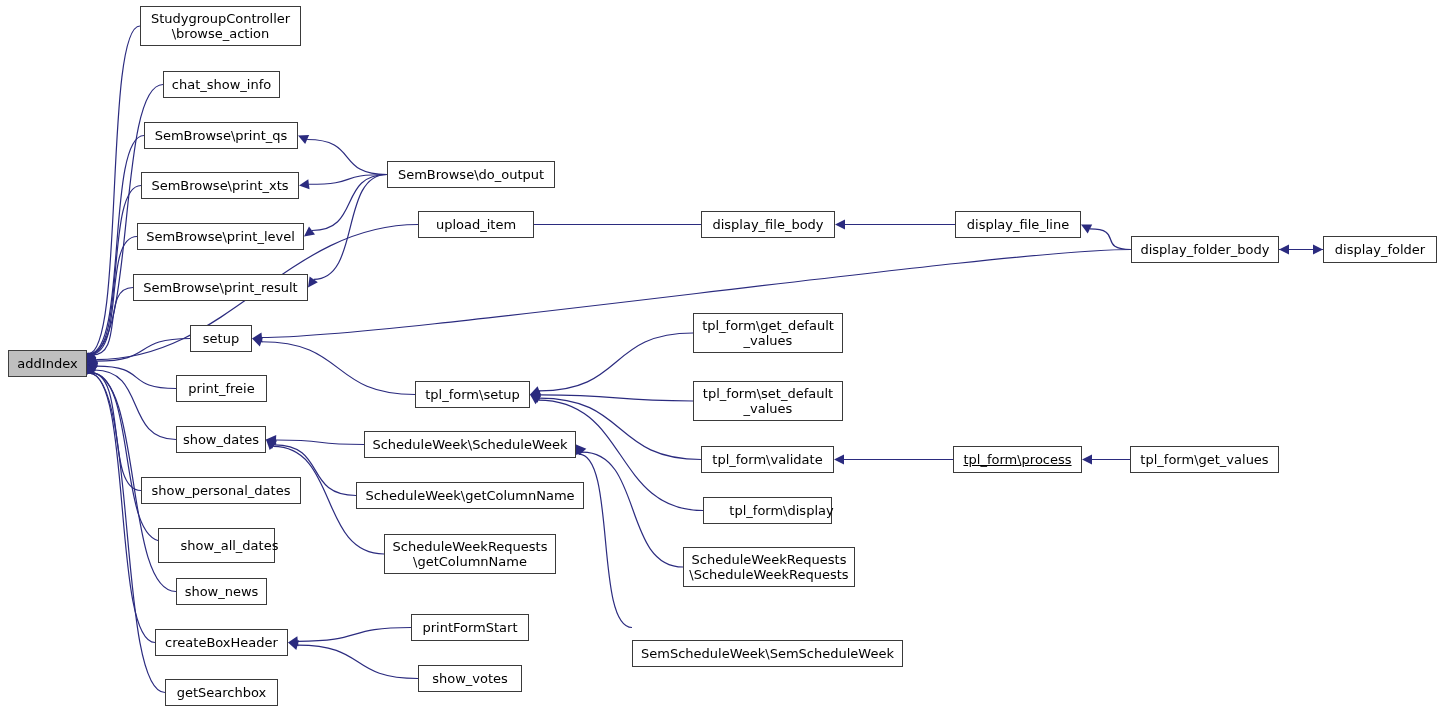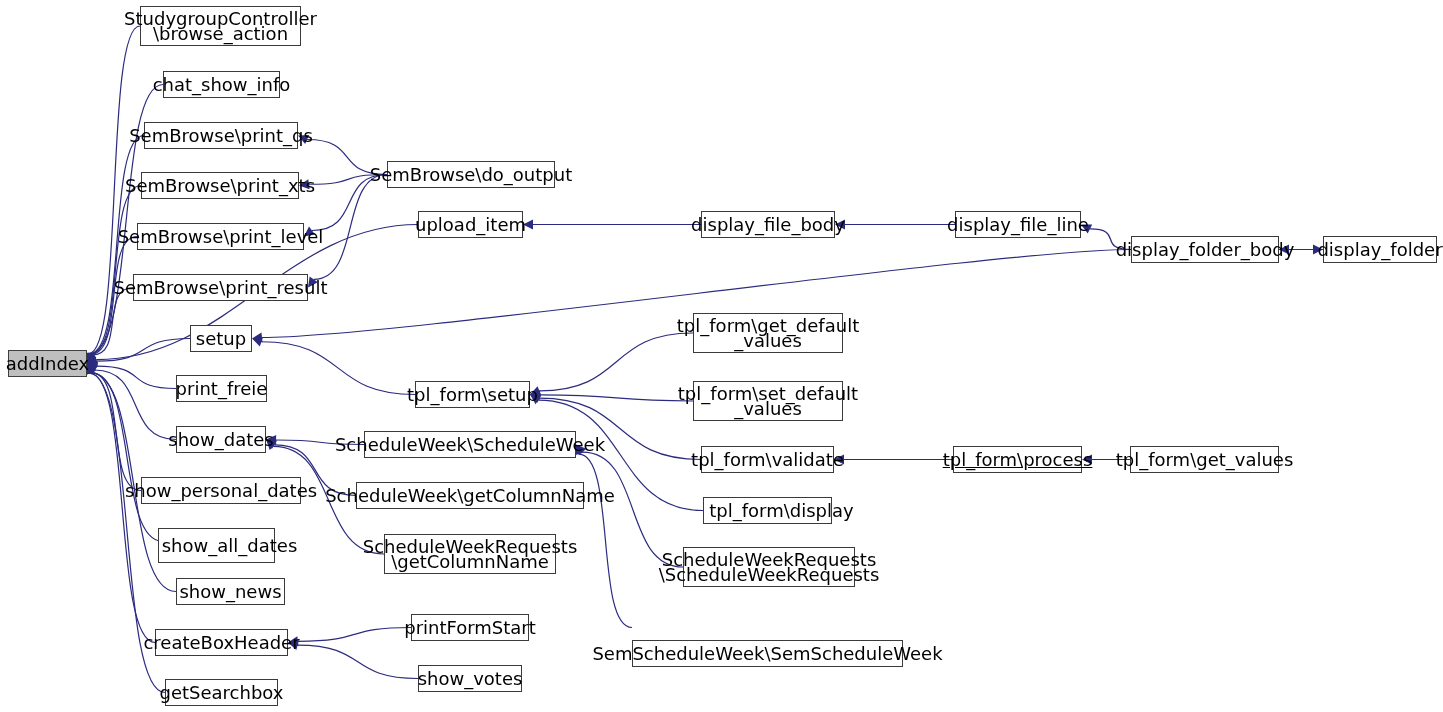--- a/index.html
+++ b/index.html
@@ -4,21 +4,21 @@
 <style>
   html,body{margin:0;padding:0;background:#ffffff;}
   body{width:1443px;height:712px;overflow:hidden;
        font-family:"DejaVu Sans","Liberation Sans",sans-serif;}
   #graph{position:relative;width:1443px;height:712px;}
   svg.edges{position:absolute;left:0;top:0;width:1443px;height:712px;}
   .node{position:absolute;box-sizing:border-box;
         border:1px solid #3a3a3a;background:#ffffff;
         display:flex;align-items:center;justify-content:center;
         text-align:center;color:#000000;
-        font-size:18px;line-height:15px;letter-spacing:0px;
+        font-size:13px;line-height:15px;letter-spacing:0px;
         white-space:pre-line;}
   .node.root{background:#bfbfbf;border:1px solid #404040;}
 </style>
 </head>
 <body>
 
 <div id="graph">
   <svg class="edges" id="edge-layer" viewBox="0 0 1443 712" xmlns="http://www.w3.org/2000/svg">
       <g>
         <path d="M 140 26 C 104.15 26, 124.40135813468342 353.62106848196873, 88.55135813468343 353.62106848196873" fill="none" stroke="#2b2b7f" stroke-width="1.2"></path>
@@ -180,40 +180,40 @@
   <div id="node-layer">
       <div class="node root" style="left: 8px; top: 350px; width: 79px; height: 27px;">addIndex</div>
       <div class="node" style="left: 140px; top: 6px; width: 161px; height: 40px;">StudygroupController
 \browse_action</div>
       <div class="node" style="left: 163px; top: 71px; width: 117px; height: 27px;">chat_show_info</div>
       <div class="node" style="left: 144px; top: 122px; width: 154px; height: 27px;">SemBrowse\print_qs</div>
       <div class="node" style="left: 141px; top: 172px; width: 158px; height: 27px;">SemBrowse\print_xts</div>
       <div class="node" style="left: 137px; top: 223px; width: 167px; height: 27px;">SemBrowse\print_level</div>
       <div class="node" style="left: 133px; top: 274px; width: 175px; height: 27px;">SemBrowse\print_result</div>
       <div class="node" style="left: 387px; top: 161px; width: 168px; height: 27px;">SemBrowse\do_output</div>
-      <div class="node" style="left: 418px; top: 211px; width: 105px; height: 27px;">upload_item</div>
+      <div class="node" style="left: 418px; top: 211px; width: 116px; height: 27px;">upload_item</div>
       <div class="node" style="left: 701px; top: 211px; width: 134px; height: 27px;">display_file_body</div>
       <div class="node" style="left: 955px; top: 211px; width: 126px; height: 27px;">display_file_line</div>
       <div class="node" style="left: 1131px; top: 236px; width: 148px; height: 27px;">display_folder_body</div>
       <div class="node" style="left: 1323px; top: 236px; width: 114px; height: 27px;">display_folder</div>
       <div class="node" style="left: 190px; top: 325px; width: 62px; height: 27px;">setup</div>
       <div class="node" style="left: 176px; top: 375px; width: 91px; height: 27px;">print_freie</div>
       <div class="node" style="left: 415px; top: 381px; width: 115px; height: 27px;">tpl_form\setup</div>
       <div class="node" style="left: 693px; top: 313px; width: 150px; height: 40px;">tpl_form\get_default
 _values</div>
       <div class="node" style="left: 693px; top: 381px; width: 150px; height: 40px;">tpl_form\set_default
 _values</div>
       <div class="node" style="left: 701px; top: 446px; width: 133px; height: 27px;">tpl_form\validate</div>
       <div class="node" style="left: 703px; top: 497px; width: 129px; height: 27px; padding-left: 28px;">tpl_form\display</div>
       <div class="node" style="left: 953px; top: 446px; width: 129px; height: 27px; text-decoration: underline;">tpl_form\process</div>
       <div class="node" style="left: 1130px; top: 446px; width: 149px; height: 27px;">tpl_form\get_values</div>
       <div class="node" style="left: 176px; top: 426px; width: 90px; height: 27px;">show_dates</div>
       <div class="node" style="left: 141px; top: 477px; width: 160px; height: 27px;">show_personal_dates</div>
       <div class="node" style="left: 158px; top: 528px; width: 117px; height: 35px; padding-left: 26px;">show_all_dates</div>
-      <div class="node" style="left: 176px; top: 578px; width: 109px; height: 27px;">show_news</div>
+      <div class="node" style="left: 176px; top: 578px; width: 91px; height: 27px;">show_news</div>
       <div class="node" style="left: 155px; top: 629px; width: 133px; height: 27px;">createBoxHeader</div>
       <div class="node" style="left: 165px; top: 679px; width: 113px; height: 27px;">getSearchbox</div>
       <div class="node" style="left: 364px; top: 431px; width: 212px; height: 27px;">ScheduleWeek\ScheduleWeek</div>
       <div class="node" style="left: 356px; top: 482px; width: 228px; height: 27px;">ScheduleWeek\getColumnName</div>
       <div class="node" style="left: 384px; top: 534px; width: 172px; height: 40px;">ScheduleWeekRequests
 \getColumnName</div>
       <div class="node" style="left: 683px; top: 547px; width: 172px; height: 40px;">ScheduleWeekRequests
 \ScheduleWeekRequests</div>
       <div class="node" style="left: 632px; top: 614px; width: 271px; height: 27px; margin-top: 26px;">SemScheduleWeek\SemScheduleWeek</div>
       <div class="node" style="left: 411px; top: 614px; width: 118px; height: 27px;">printFormStart</div>

